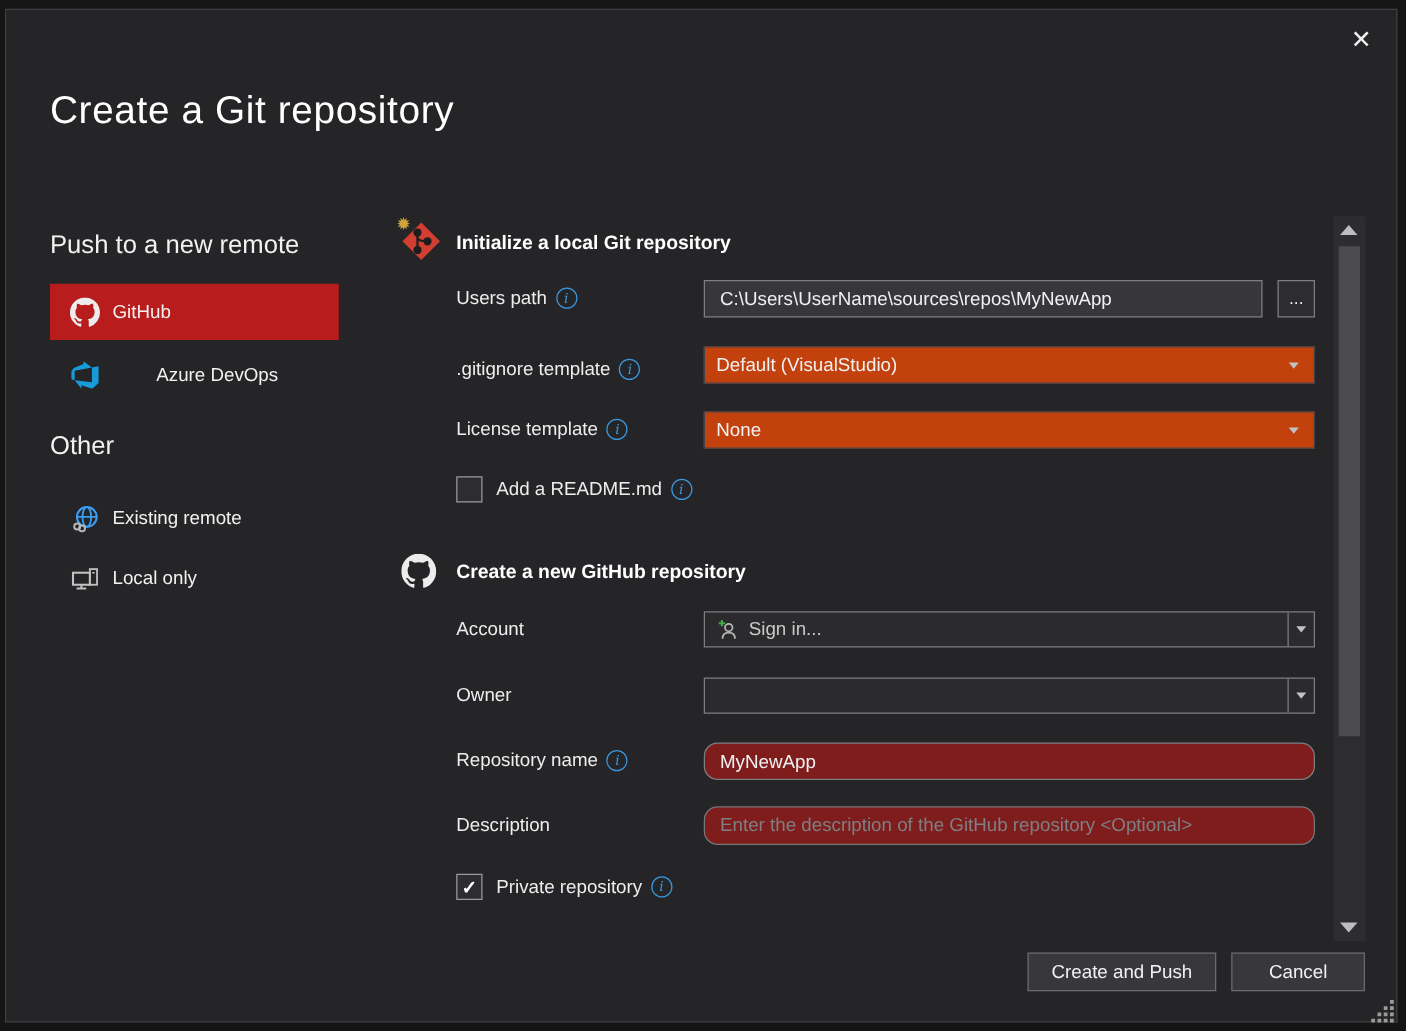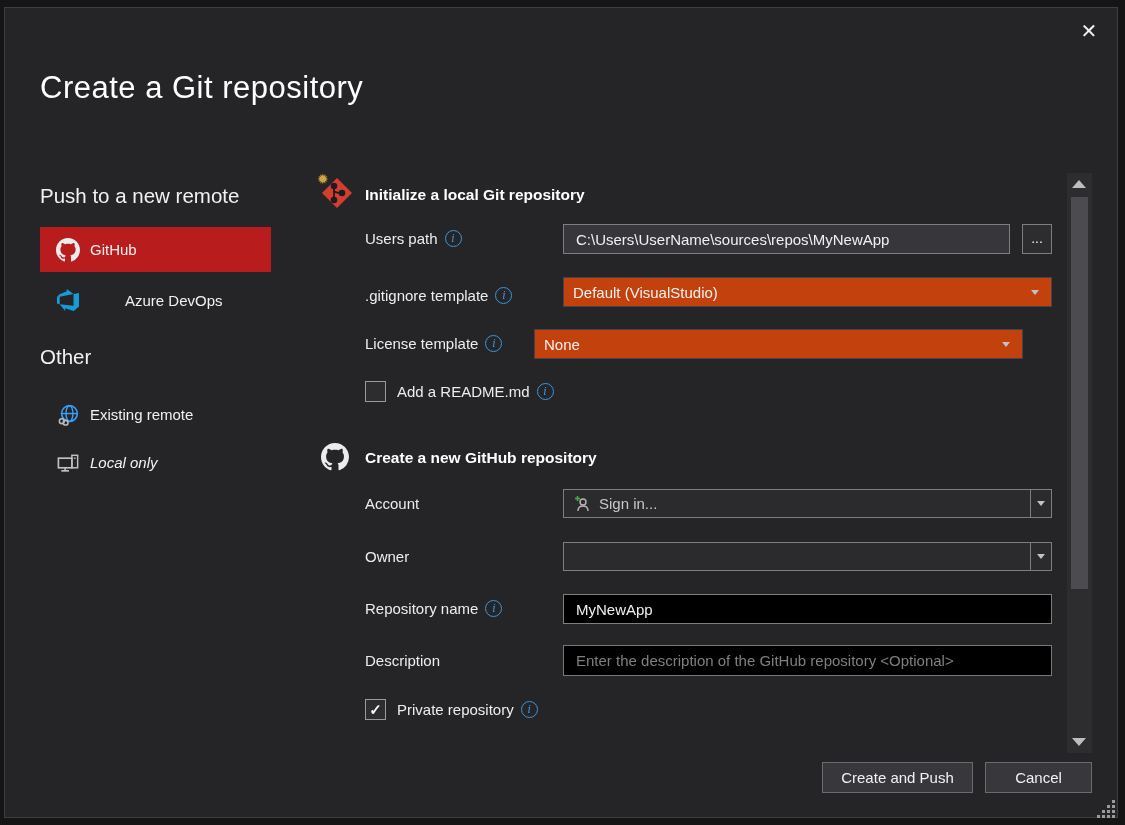--- a/index.html
+++ b/index.html
@@ -33,21 +33,21 @@
   .field-label { font-size:15px; color:#ededee; display:inline-flex; align-items:center; gap:7px; }
 
   .info-icon { display:inline-flex; width:17px; height:17px; border:1.5px solid #3a96dd; border-radius:50%;
     color:#3a96dd; font-size:11px; font-family:"DejaVu Serif", serif; font-style:italic;
     align-items:center; justify-content:center; line-height:1; flex:0 0 17px; }
 
   .textbox {
     background:#37373b; border:1px solid #7e7e81; color:#f0f0f0;
     font-size:15px; font-family:"Liberation Sans", sans-serif; padding:0 12px; outline:none;
   }
-  .textbox.dark { background:#000000; }
+  .textbox.dark { background:#7f1d1d;border-radius:11px; }
   .textbox::placeholder { color:#7f7f83; }
 
   .browse-btn { width:30px; height:30px; background:#2d2d30; border:1px solid #7e7e81;
     color:#f0f0f0; font-size:14px; display:flex; align-items:flex-end; justify-content:center; padding-bottom:7px; }
 
   .combo { background:#c2410c; border:1px solid #434349; display:flex; align-items:center;
     font-size:15px; color:#f1f1f1; padding-left:9px; }
   .combo .caret { position:absolute; right:12px; top:50%; margin-top:-2px; }
 
   .combo-light { background:#2b2b2d; border:1px solid #7e7e81; display:flex; align-items:center;
@@ -119,21 +119,21 @@
       <circle cx="14" cy="12" r="8.2" fill="none" stroke="#3b9ef5" stroke-width="1.7"></circle>
       <ellipse cx="14" cy="12" rx="3.6" ry="8.2" fill="none" stroke="#3b9ef5" stroke-width="1.5"></ellipse>
       <line x1="5.8" y1="12" x2="22.2" y2="12" stroke="#3b9ef5" stroke-width="1.5"></line>
       <circle cx="6" cy="20" r="2.5" fill="none" stroke="#b9b9b9" stroke-width="1.6"></circle>
       <circle cx="10" cy="21.5" r="2.5" fill="none" stroke="#b9b9b9" stroke-width="1.6"></circle>
     </svg>
   </span>
   <span>Existing remote</span>
 </div>
 
-<div class="abs nav-item" style="top:446px; height:32px;font-style:italic;">
+<div class="abs nav-item" style="top:446px; height:32px;">
   <span class="nav-icon">
     <svg width="25" height="25" viewBox="0 0 26 26">
       <rect x="16.5" y="5.5" width="6" height="13" fill="none" stroke="#c2c2c2" stroke-width="1.5"></rect>
       <line x1="18.5" y1="8.5" x2="20.5" y2="8.5" stroke="#c2c2c2" stroke-width="1.3"></line>
       <rect x="2.5" y="8.5" width="14" height="10" fill="#252527" stroke="#c2c2c2" stroke-width="1.7"></rect>
       <line x1="9.5" y1="18.5" x2="9.5" y2="21.5" stroke="#c2c2c2" stroke-width="1.7"></line>
       <line x1="5.5" y1="21.7" x2="13.5" y2="21.7" stroke="#c2c2c2" stroke-width="1.7"></line>
     </svg>
   </span>
   <span>Local only</span>
@@ -169,21 +169,21 @@
 </div>
 <div class="abs combo" style="left:563px; top:277px; width:489px; height:30px;">
   <span>Default (VisualStudio)</span>
   <span class="caret"></span>
 </div>
 
 <div class="abs field-label" style="left:365px; top:335px;">
   <span>License template</span>
   <span class="info-icon">i</span>
 </div>
-<div class="abs combo" style="left:534px; top:329px; width:489px; height:30px;">
+<div class="abs combo" style="left:563px; top:329px; width:489px; height:30px;">
   <span>None</span>
   <span class="caret"></span>
 </div>
 
 <div class="abs checkbox" style="left:365px; top:381px;">
   
 </div>
 <div class="abs field-label" style="left:397px; top:383px;">
   <span>Add a README.md</span>
   <span class="info-icon">i</span>

